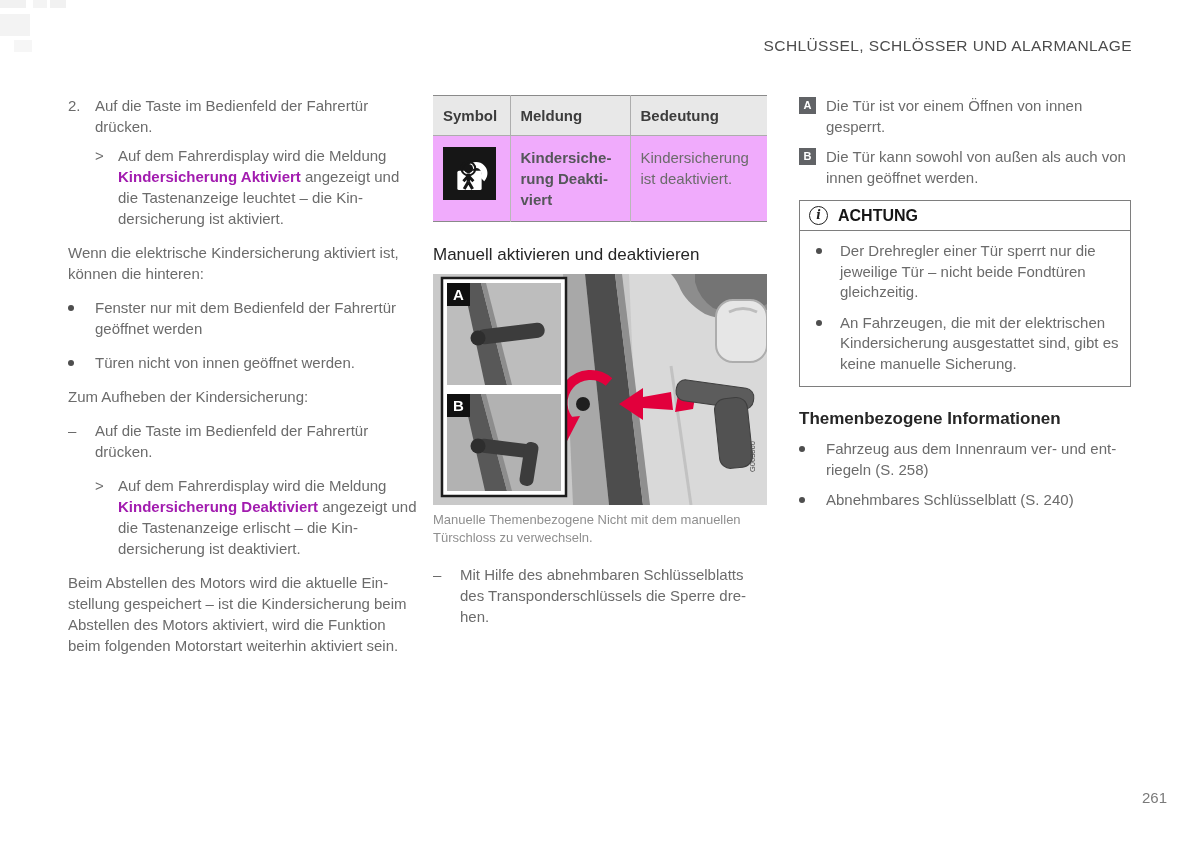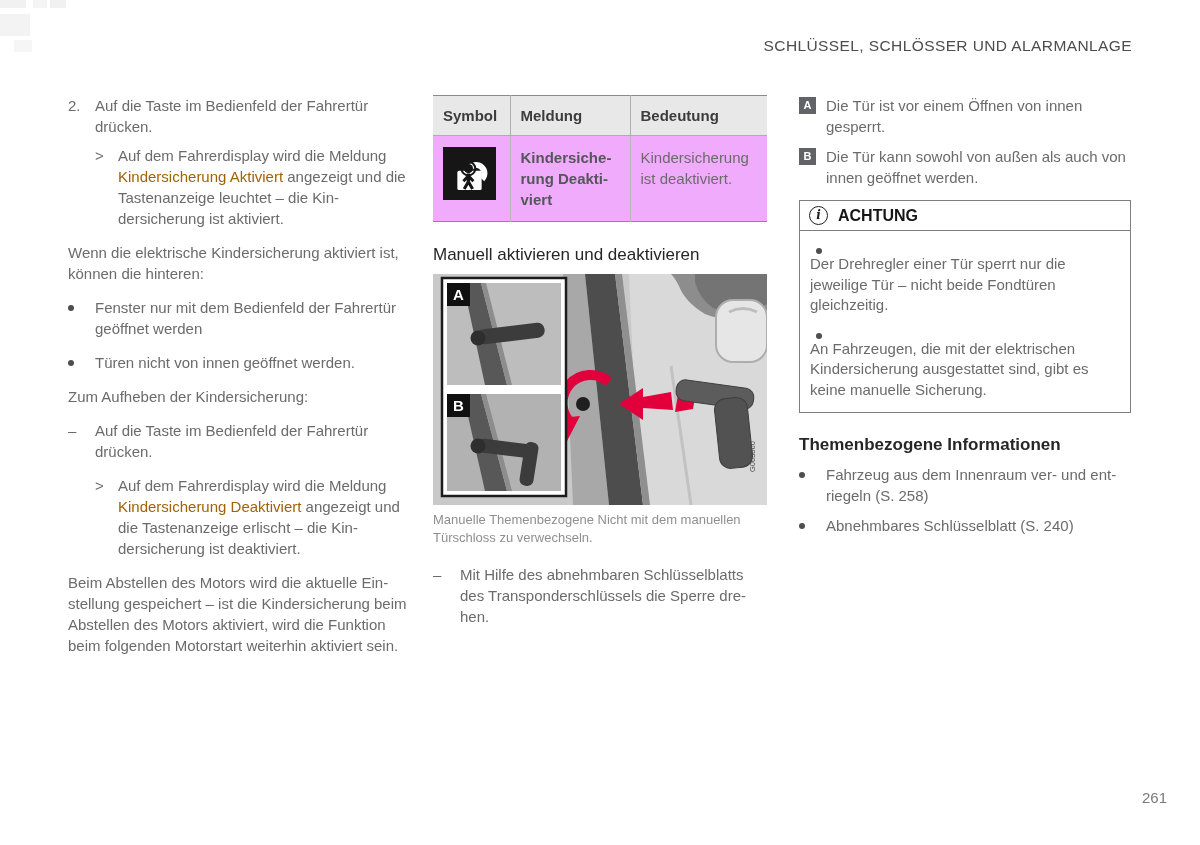--- a/index.html
+++ b/index.html
@@ -18,21 +18,21 @@
   .num-marker{width:27px;flex:none;}
   .dash-marker{width:27px;flex:none;}
   .item-body{flex:1;min-width:0;}
   .result-item{display:flex;margin:8px 0 13px 27px;}
   .result-marker{width:23px;flex:none;}
   .para{margin:13px 0;}
   .para:last-child{margin-bottom:0;}
   .bullet-item{display:flex;margin:13px 0;}
   .bullet-dot{width:6px;height:6px;border-radius:50%;background:#4e4e4e;margin:8px 21px 0 0;flex:none;}
   .dash-item{display:flex;margin:13px 0;}
-  strong{color:#a16207;font-weight:normal;}
+  strong{color:#a21caf;font-weight:bold;}
 
   
   table.sym-table{width:334px;border-collapse:collapse;font-size:15px;
                   border-top:1px solid #8a8a8a;border-bottom:1px solid #8a8a8a;}
   table.sym-table th{background:#e8e8e8;color:#3c3c3c;font-weight:bold;text-align:left;
                      padding:9px 10px;border:1px solid #adadad;border-top:none;}
   table.sym-table td{padding:11px 10px;vertical-align:top;border:1px solid #b8b8b8;border-bottom:none;}
   table.sym-table th:first-child,table.sym-table td:first-child{border-left:none;}
   table.sym-table th:last-child,table.sym-table td:last-child{border-right:none;}
   tr.row-odd td{background:#fdfdfd;}
@@ -49,21 +49,21 @@
   .legend-item{display:flex;margin-bottom:9px;}
   .ab-marker{width:17px;height:17px;background:#616366;color:#fff;font-size:11px;font-weight:bold;
              display:flex;align-items:center;justify-content:center;flex:none;margin:2px 10px 0 0;}
   .note-box{border:1px solid #7e7e7e;margin-top:12px;}
   .note-head{display:flex;align-items:center;gap:10px;padding:4px 9px;border-bottom:1px solid #7e7e7e;}
   .info-icon{width:17px;height:17px;border:1.6px solid #1f1f1f;border-radius:50%;flex:none;
              display:flex;align-items:center;justify-content:center;
              font-family:"DejaVu Serif",serif;font-style:italic;font-weight:bold;font-size:12px;color:#1f1f1f;}
   .note-title{font-size:16px;font-weight:bold;color:#161616;}
   .note-body{padding:10px 10px 12px 10px;}
-  .note-bullet{display:flex;margin:0 0 10px 0;line-height:20.5px;flex-direction:column;}
+  .note-bullet{display:flex;margin:0 0 10px 0;line-height:20.5px;}
   .note-bullet:last-child{margin-bottom:0;}
   .note-bullet .bullet-dot{margin:7px 18px 0 6px;}
   .related-h{font-size:17px;font-weight:bold;color:#262626;margin:21px 0 6px 0;}
   .related-item{display:flex;margin:9px 0;}
 </style>
 </head>
 <body>
 
 <div class="page">
 

